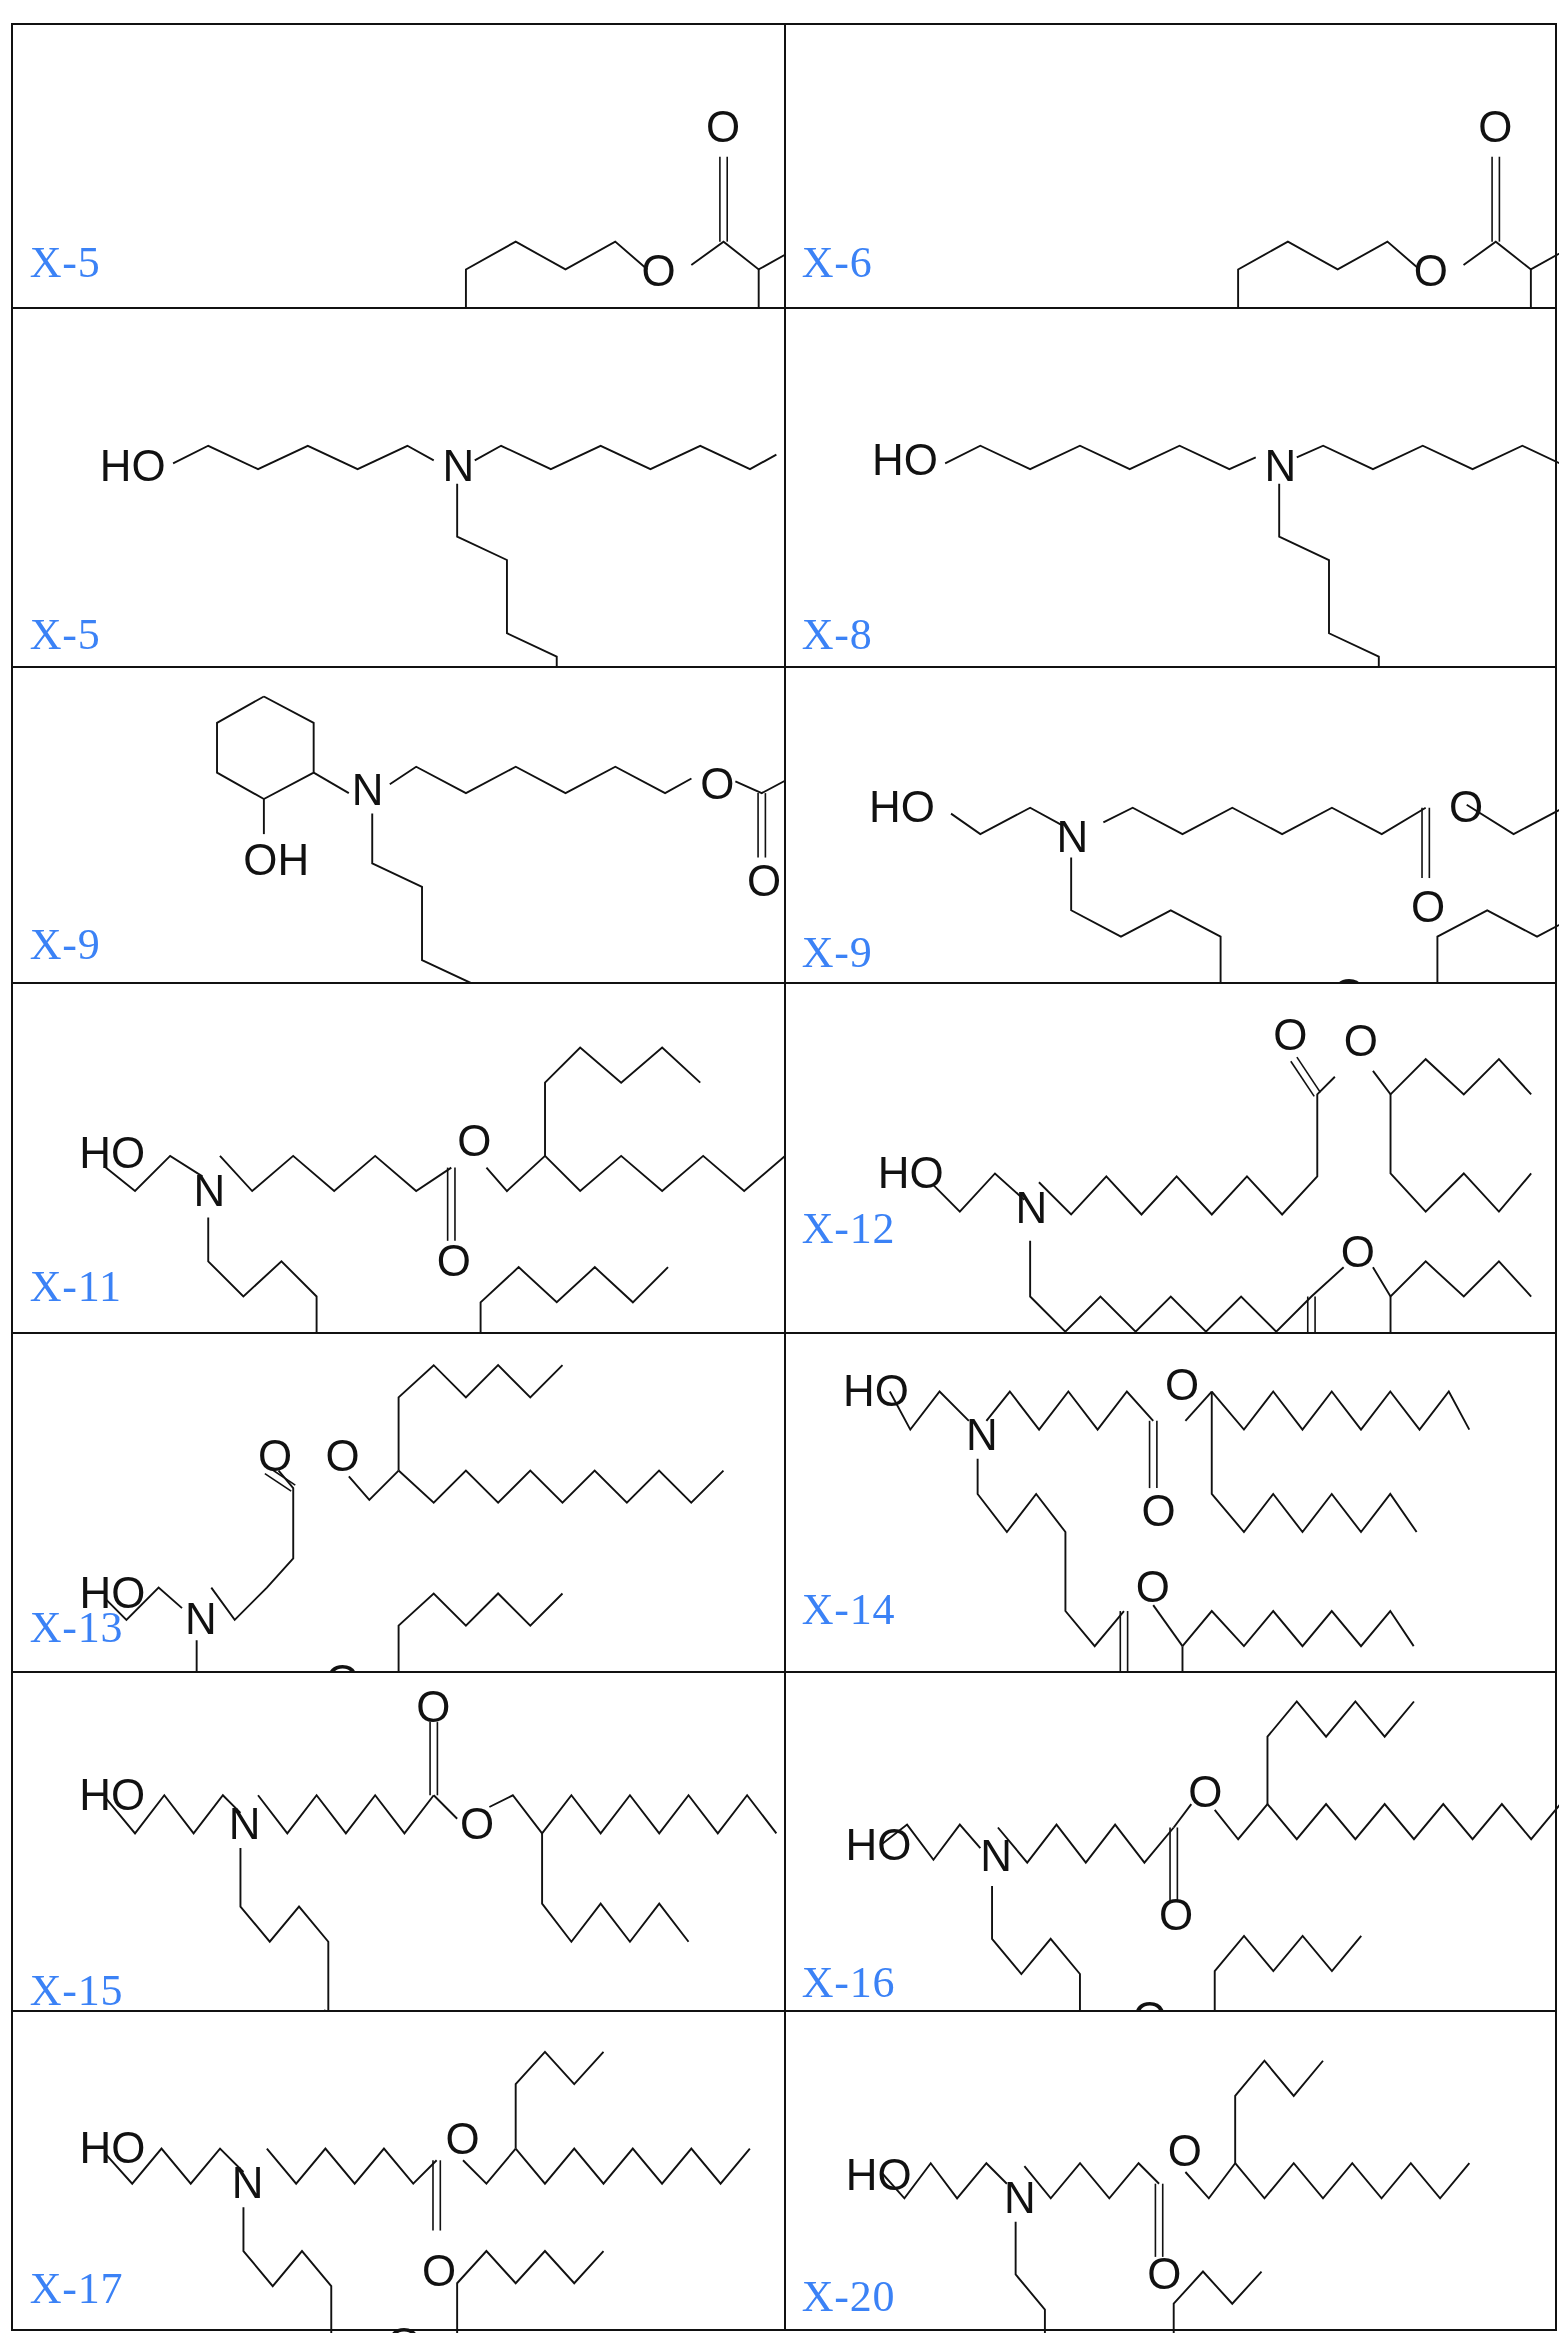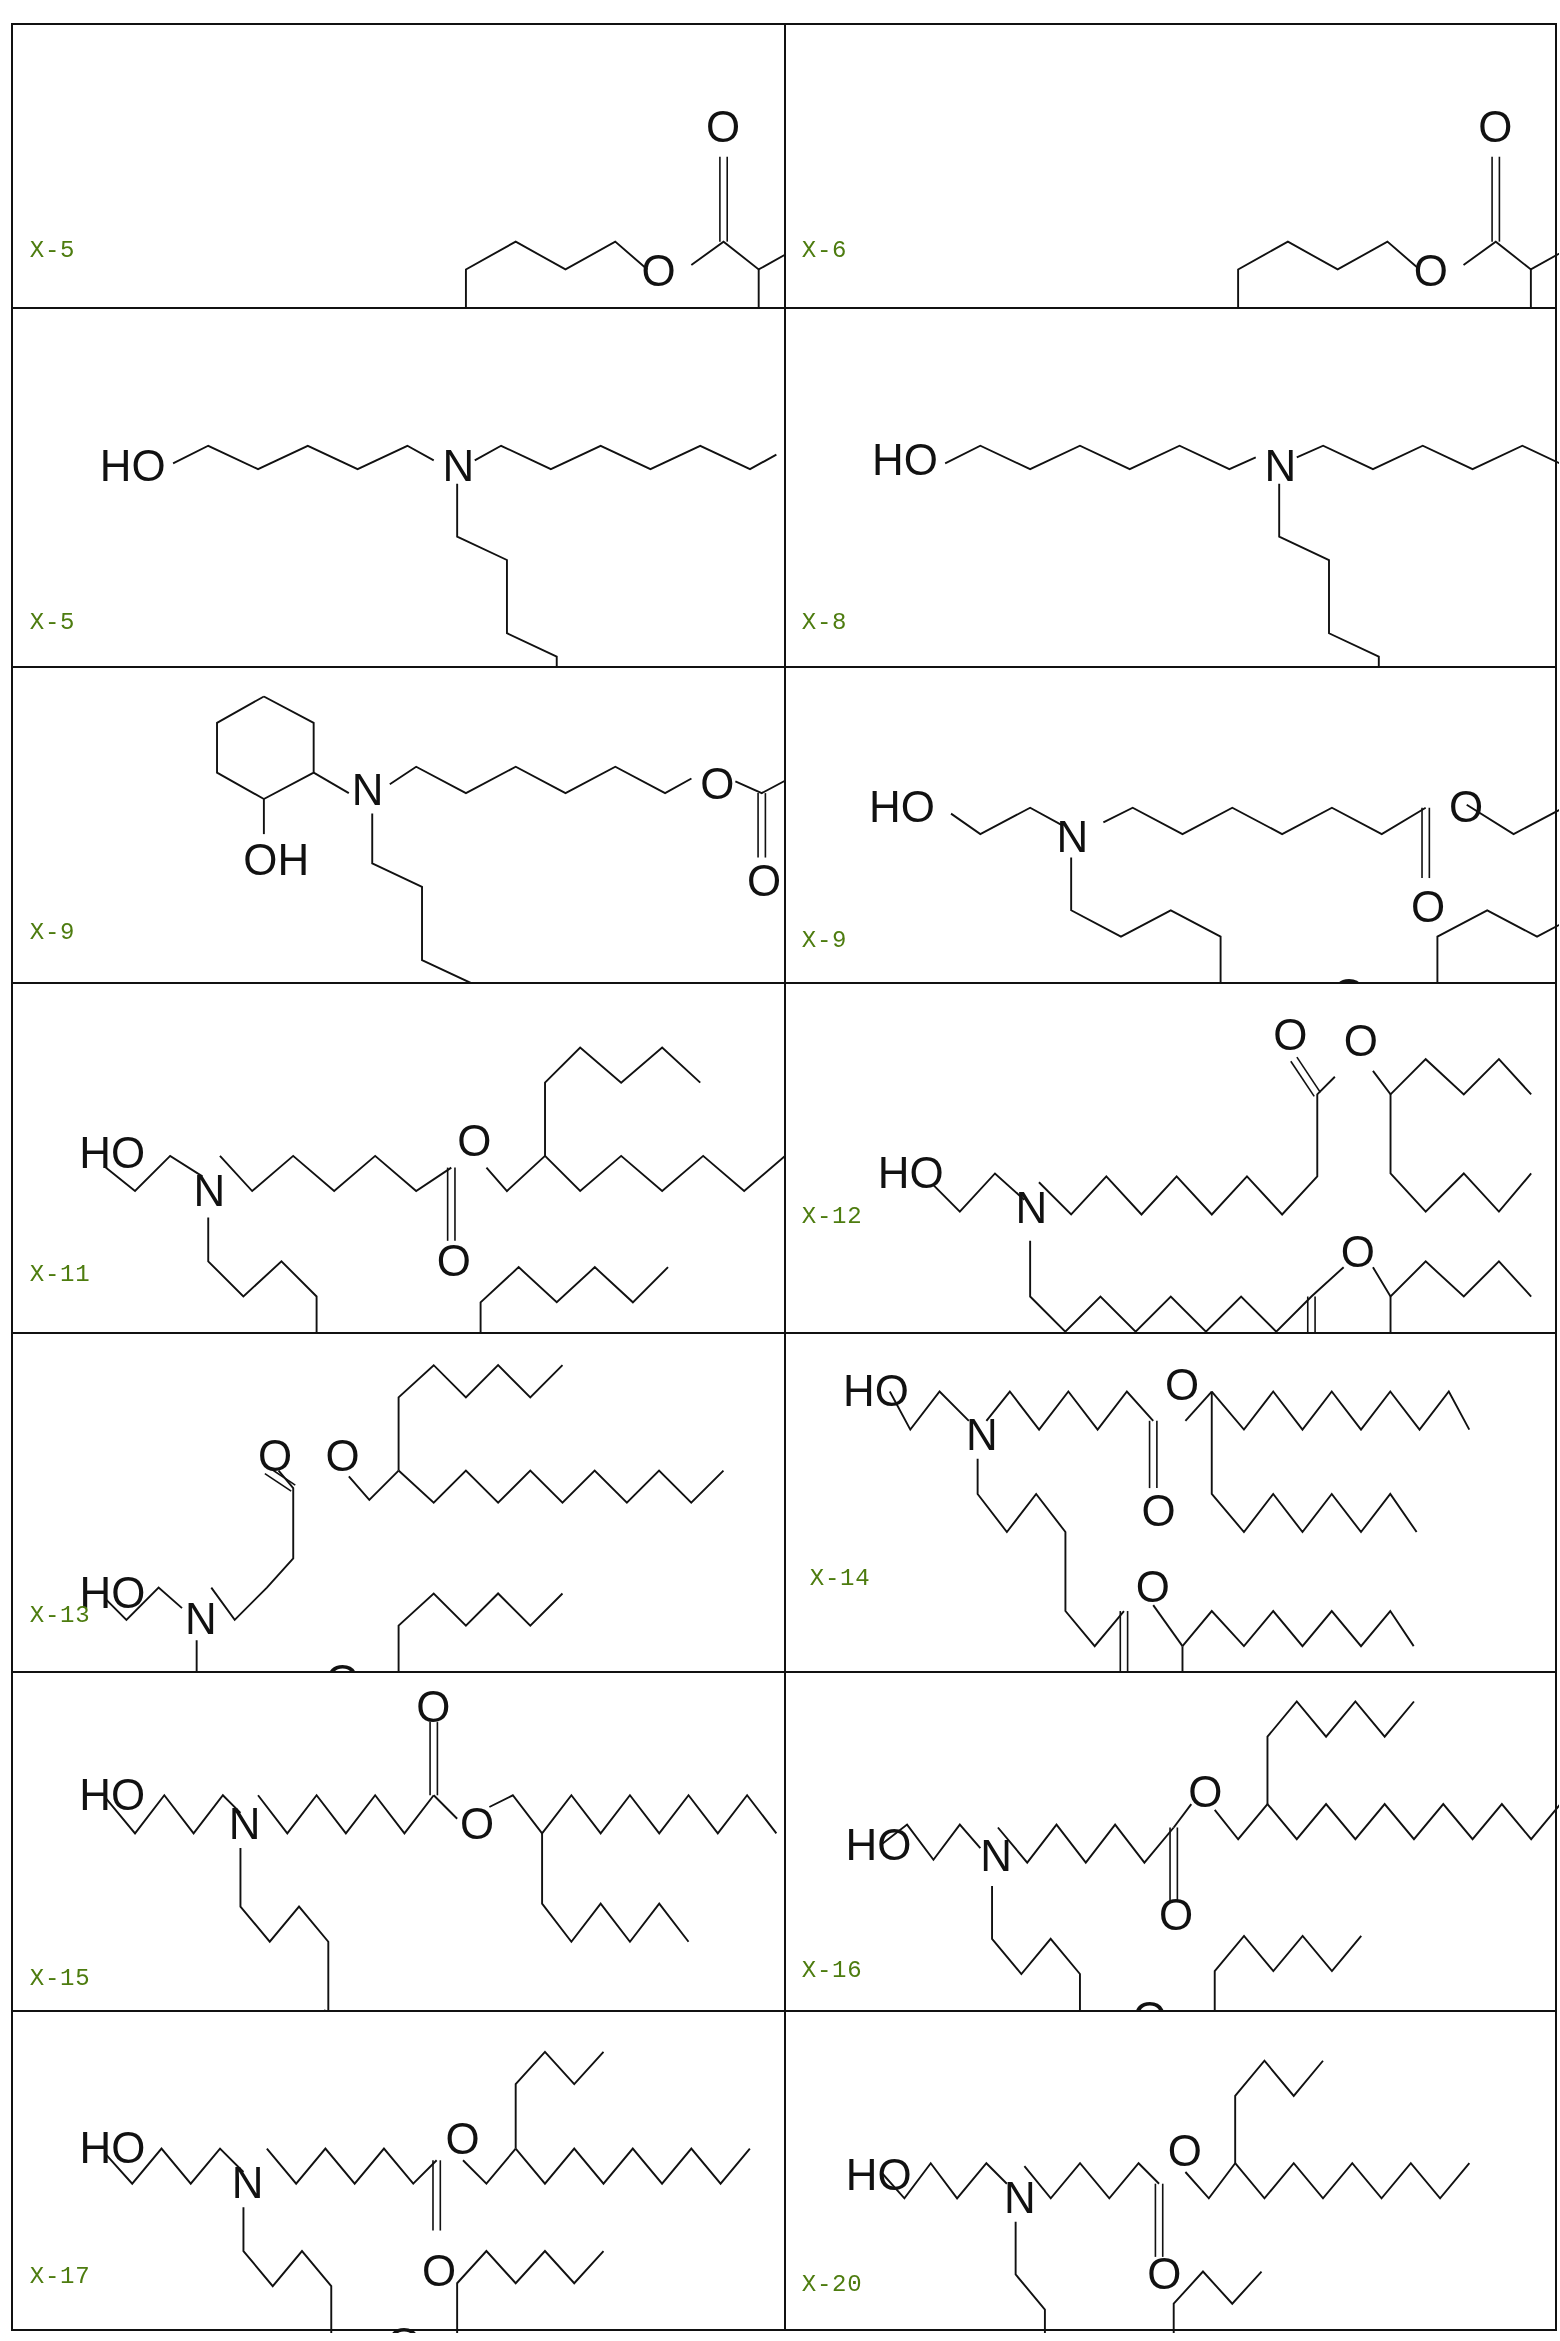--- a/index.html
+++ b/index.html
@@ -2,22 +2,22 @@
 <html style="font-size:13px"><head>
 <meta charset="utf-8">
 <style>
   html, body { margin: 0; padding: 0; background: #ffffff; }
   body { width: 1561px; height: 2342px; position: relative; overflow: hidden;
          font-family: "Liberation Serif", serif; }
   #table { position: absolute; left: 11.4px; top: 23px; width: 1546px; height: 2308px;
            border: 2.4px solid #111; box-sizing: border-box; }
   .cell { position: absolute; box-sizing: border-box; }
   .cell svg { position: absolute; left: 0; top: 0; }
-  .label { position: absolute; left: 16.3px; font-family: Liberation Mono, monospace;
-           font-size: 24px; color: #4d7c0f; letter-spacing: 0.8px; }
+  .label { position: absolute; left: 16.3px; font-family: Liberation Serif, serif;
+           font-size: 44px; color: #3b82f6; letter-spacing: 0.8px; }
   .hline { position: absolute; left: 0; width: 100%; height: 2.4px; background: #111; }
   .vline { position: absolute; top: 0; height: 100%; width: 1.6px; background: #111; }
   svg text { font-family: "Liberation Sans", sans-serif; font-size: 30px; fill: #111; }
 </style>
 </head>
 <body>
 
 <div id="table">
     <div class="hline" style="top: 282px;"></div>
     <div class="hline" style="top: 641px;"></div>
@@ -273,21 +273,21 @@
           <line x1="200.5" y1="180" x2="200.5" y2="230" stroke="#111" stroke-width="1.1"></line>
           <line x1="195.5" y1="180" x2="195.5" y2="230" stroke="#111" stroke-width="1.1"></line>
           <text x="6" y="40" font-size="15">HO</text>
           <text x="90" y="70" font-size="15">N</text>
           <text x="226" y="36" font-size="15">O</text>
           <text x="210" y="122" font-size="15">O</text>
           <text x="206" y="174" font-size="15">O</text>
           <text x="188" y="260" font-size="15">O</text>
         </g>
       </svg>
-      <div class="label" style="top: 232px; margin-left: 8px;">X-14</div>
+      <div class="label" style="top: 251px;">X-14</div>
     </div>
     <div class="cell" style="left: 0px; top: 1647px; width: 772px; height: 339px;">
       <svg width="772" height="339" viewBox="0 0 949 416">
         <g transform="translate(60,18) scale(1.8)">
           <polyline points="30,76 50,100 70,74 90,100 110,74 122,86" fill="none" stroke="#111" stroke-width="1.3" stroke-linejoin="miter"></polyline>
           <polyline points="134,74 154,100 174,74 194,100 214,74 234,100 254,74" fill="none" stroke="#111" stroke-width="1.3" stroke-linejoin="miter"></polyline>
           <polyline points="254,74 270,90" fill="none" stroke="#111" stroke-width="1.3" stroke-linejoin="miter"></polyline>
           <polyline points="292,82 308,74 328,100 348,74 368,100 388,74 408,100 428,74 448,100 468,74 488,100" fill="none" stroke="#111" stroke-width="1.3" stroke-linejoin="miter"></polyline>
           <polyline points="328,100 328,148 348,174 368,148 388,174 408,148 428,174" fill="none" stroke="#111" stroke-width="1.3" stroke-linejoin="miter"></polyline>
           <polyline points="122,110 122,150 142,174 162,150 182,174 182,222" fill="none" stroke="#111" stroke-width="1.3" stroke-linejoin="miter"></polyline>

